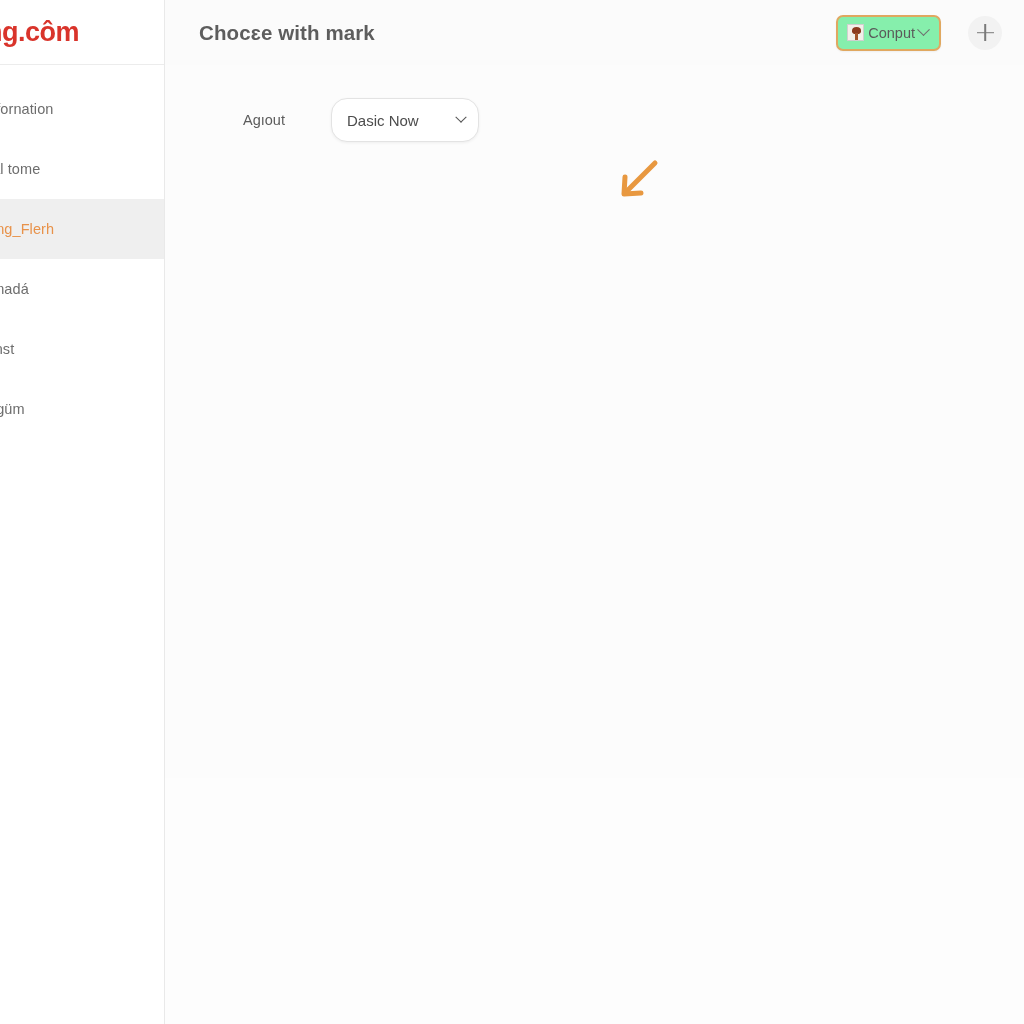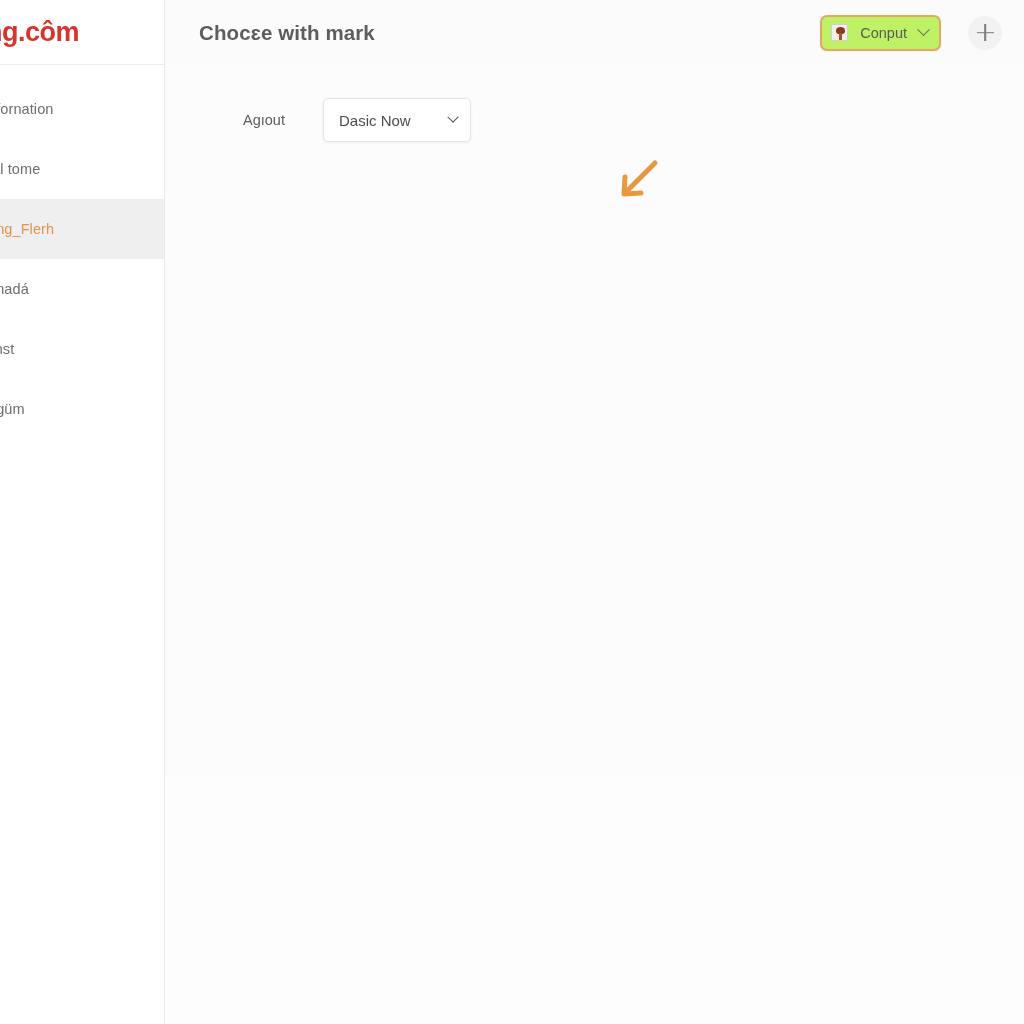--- a/index.html
+++ b/index.html
@@ -113,24 +113,24 @@
     color: #5d5d5d;
     letter-spacing: 0.1px;
     margin-left: 12px;
   }
 
   .topbar-spacer { flex: 1; }
 
   .context-select {
     display: flex;
     align-items: center;
-    gap: 12px;
+    gap: 4px;
     height: 36px;
     padding: 0 11px 0 9px;
-    background: #bef264;
+    background: #86efac;
     border: 2px solid #e0a860;
     border-radius: 7px;
     box-shadow: 0 1px 2px rgba(0,0,0,0.05);
     cursor: pointer;
   }
 
   .ctx-thumb {
     width: 17px;
     height: 17px;
     border: 1px solid #cfcfcf;
@@ -227,28 +227,28 @@
     color: #5c5c5c;
     width: 68px;
     white-space: nowrap;
   }
 
   .select-box {
     width: 148px;
     height: 44px;
     background: #ffffff;
     border: 1px solid #e3e3e3;
-    border-radius: 5px;
+    border-radius: 16px;
     display: flex;
     align-items: center;
     justify-content: space-between;
     padding: 0 13px 0 15px;
     box-shadow: 0 1px 3px rgba(0,0,0,0.06);
     cursor: pointer;
-    margin-left: 12px;
+    margin-left: 20px;
   }
 
   .select-value {
     font-size: 15px;
     color: #4c4c4c;
     white-space: nowrap;
   }
 
   .select-chev {
     display: inline-block;

